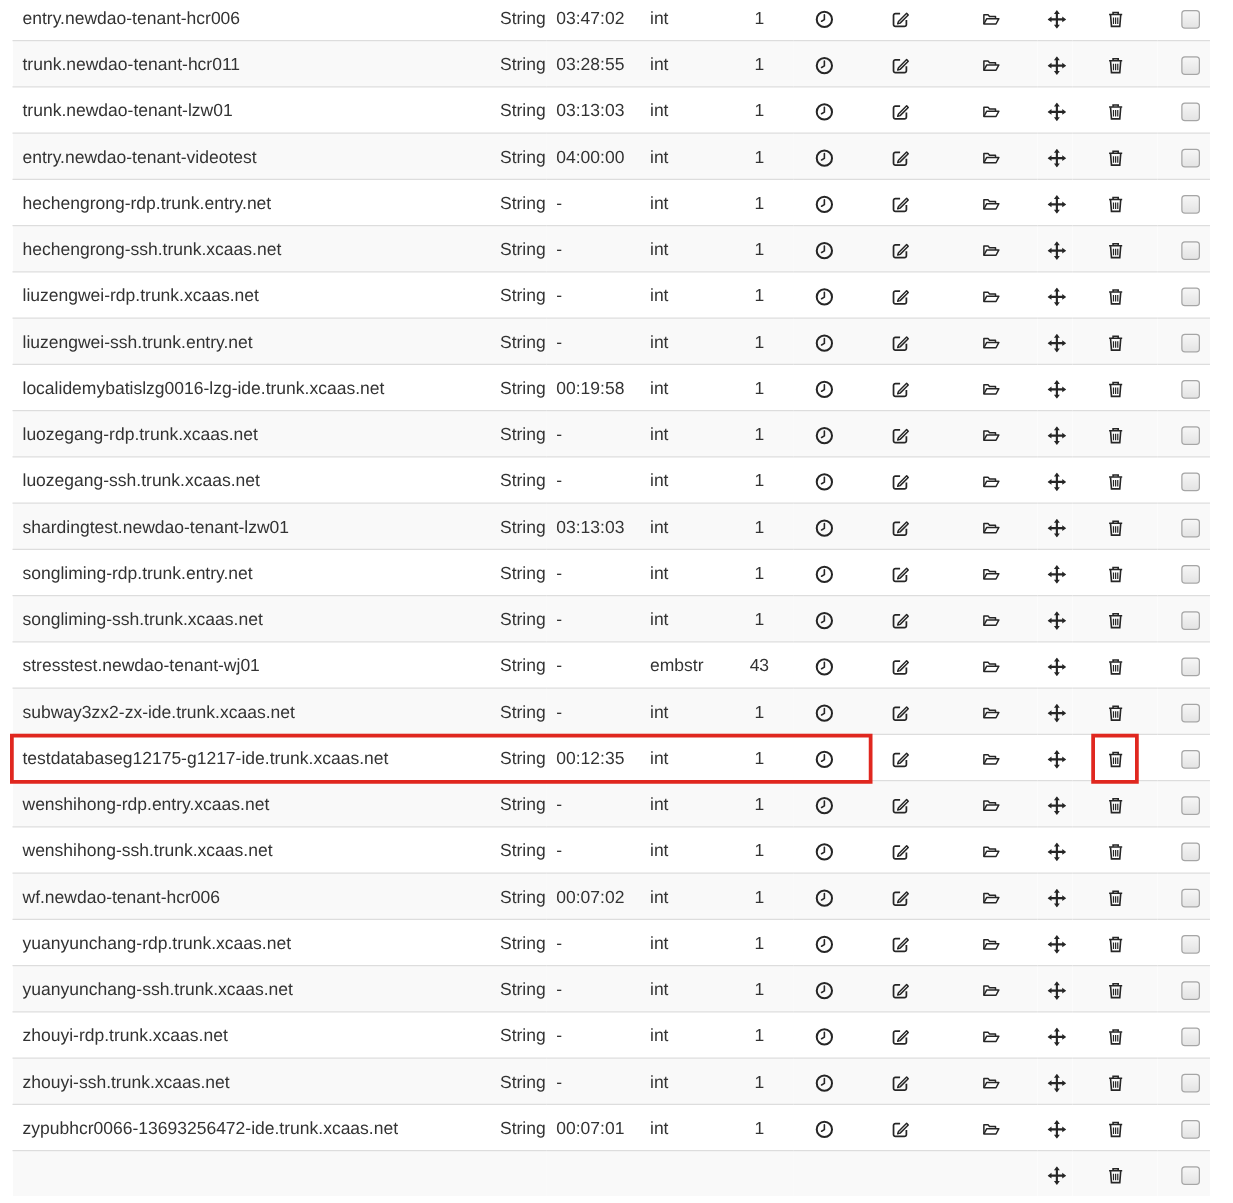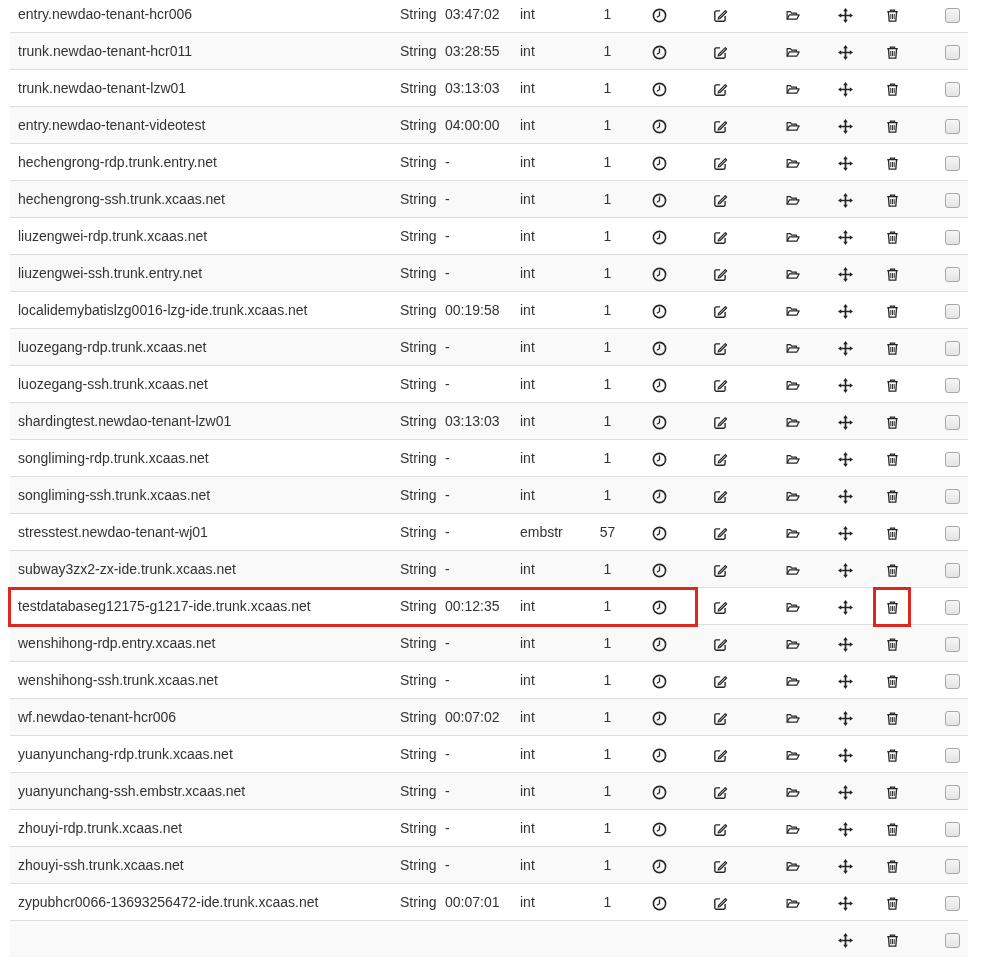--- a/index.html
+++ b/index.html
@@ -654,21 +654,21 @@
           <path d="M3.2 3.6 L3.9 12.2 H10.1 L10.8 3.6" fill="none" stroke="currentColor" stroke-width="1.2"></path>
           <path d="M5.4 5.6 V10.4 M7 5.6 V10.4 M8.6 5.6 V10.4" fill="none" stroke="currentColor" stroke-width="0.9"></path>
         </svg>
       </span>
     </td>
     <td class="c-check">
       <span class="cbox"></span>
     </td>
   </tr>
         <tr>
-    <td class="c-key">songliming-rdp.trunk.xcaas.net</td>
+    <td class="c-key">songliming-rdp.trunk.entry.net</td>
     <td class="c-type">String</td>
     <td class="c-ttl">-</td>
     <td class="c-enc">int</td>
     <td class="c-size">1</td>
     <td class="c-ico">
       <span class="ibtn">
         <svg width="15" height="15" viewBox="0 0 14 14">
           <circle cx="7" cy="7" r="5.7" fill="none" stroke="currentColor" stroke-width="1.5"></circle>
           <path d="M7 3.6 L7 7.2 L4.9 8.4" fill="none" stroke="currentColor" stroke-width="1.2" stroke-linecap="round"></path>
         </svg>
@@ -760,21 +760,21 @@
     </td>
     <td class="c-check">
       <span class="cbox"></span>
     </td>
   </tr>
         <tr>
     <td class="c-key">stresstest.newdao-tenant-wj01</td>
     <td class="c-type">String</td>
     <td class="c-ttl">-</td>
     <td class="c-enc">embstr</td>
-    <td class="c-size">57</td>
+    <td class="c-size">43</td>
     <td class="c-ico">
       <span class="ibtn">
         <svg width="15" height="15" viewBox="0 0 14 14">
           <circle cx="7" cy="7" r="5.7" fill="none" stroke="currentColor" stroke-width="1.5"></circle>
           <path d="M7 3.6 L7 7.2 L4.9 8.4" fill="none" stroke="currentColor" stroke-width="1.2" stroke-linecap="round"></path>
         </svg>
       </span>
     </td>
     <td class="c-ico">
       <span class="ibtn">
@@ -1113,21 +1113,21 @@
           <path d="M3.2 3.6 L3.9 12.2 H10.1 L10.8 3.6" fill="none" stroke="currentColor" stroke-width="1.2"></path>
           <path d="M5.4 5.6 V10.4 M7 5.6 V10.4 M8.6 5.6 V10.4" fill="none" stroke="currentColor" stroke-width="0.9"></path>
         </svg>
       </span>
     </td>
     <td class="c-check">
       <span class="cbox"></span>
     </td>
   </tr>
         <tr>
-    <td class="c-key">yuanyunchang-ssh.embstr.xcaas.net</td>
+    <td class="c-key">yuanyunchang-ssh.trunk.xcaas.net</td>
     <td class="c-type">String</td>
     <td class="c-ttl">-</td>
     <td class="c-enc">int</td>
     <td class="c-size">1</td>
     <td class="c-ico">
       <span class="ibtn">
         <svg width="15" height="15" viewBox="0 0 14 14">
           <circle cx="7" cy="7" r="5.7" fill="none" stroke="currentColor" stroke-width="1.5"></circle>
           <path d="M7 3.6 L7 7.2 L4.9 8.4" fill="none" stroke="currentColor" stroke-width="1.2" stroke-linecap="round"></path>
         </svg>

